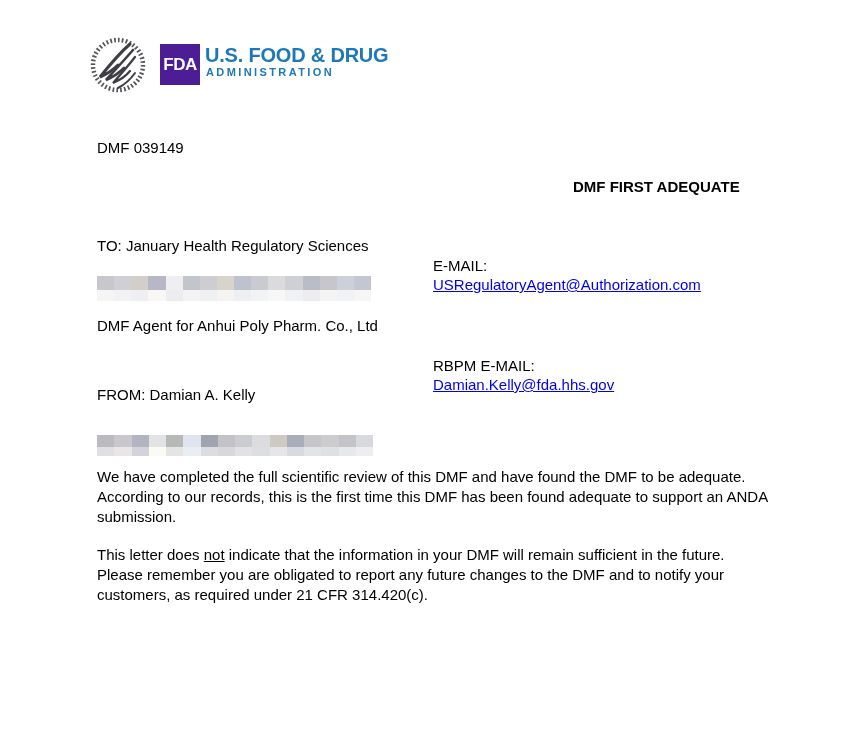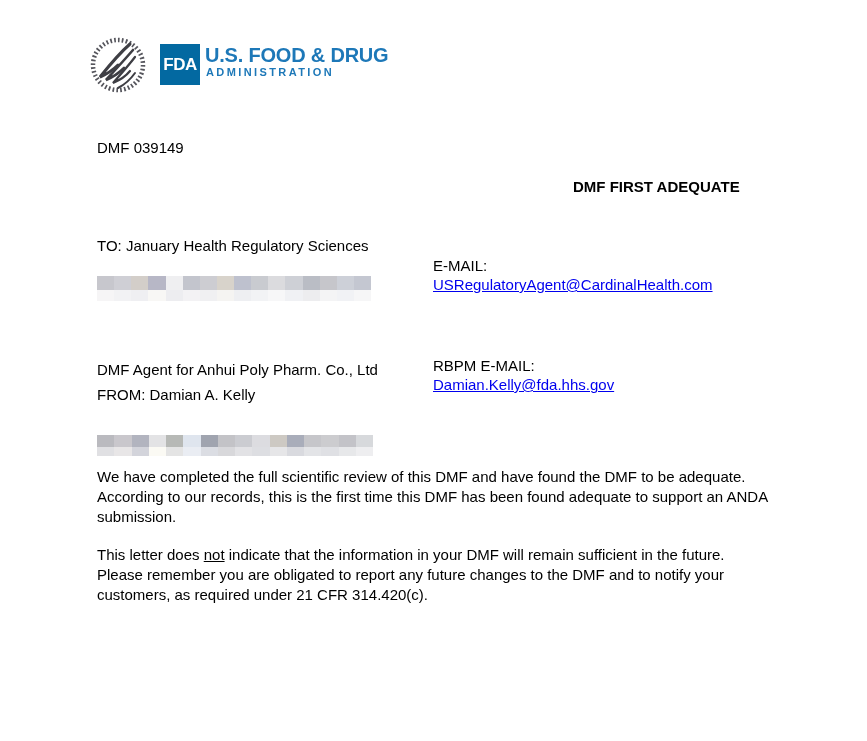--- a/index.html
+++ b/index.html
@@ -12,21 +12,21 @@
     font-family:"Liberation Sans", sans-serif;
     color:#000000;
     font-size:15px;
     line-height:20px;
   }
   .abs { position:absolute; }
 
   
   .fda-box {
     left:160px; top:44px; width:40px; height:41px;
-    background:#0369a1;
+    background:#4c1d95;
     display:flex; align-items:center; justify-content:center;
   }
   .fda-box span {
     color:#ffffff; font-weight:bold; font-size:17px; letter-spacing:-0.5px;
   }
   .wordmark-1 {
     left:205px; top:45px;
     color:#1d78b8; font-weight:bold; font-size:20px; letter-spacing:-0.2px;
     line-height:20px;
   }
@@ -35,21 +35,21 @@
     color:#1d78b8; font-weight:bold; font-size:11px; letter-spacing:2.4px;
     line-height:12px;
   }
 
   .dmf-number { left:97px; top:138px; }
   .letter-type { left:573px; top:177px; font-weight:bold; }
 
   .to-line   { left:97px;  top:236px; white-space:nowrap; }
   .email-label { left:433px; top:256px; }
   .email-link  { left:433px; top:275px; }
-  .agent-line  { left:97px;  top:316px; width:300px;margin-top:44px; }
+  .agent-line  { left:97px;  top:316px; width:300px; }
   .rbpm-label  { left:433px; top:356px; }
   .from-line   { left:97px;  top:385px; white-space:nowrap; }
   .rbpm-link   { left:433px; top:375px; }
 
   a.doc-link { color:#0000EE; text-decoration:underline; }
 
   .redacted-1 { left:97px; top:276px; width:274px; }
   .redacted-2 { left:97px; top:435px; width:276px; }
   .redact-row { display:flex; width:100%; }
   .redact-row span { flex:1; display:block; }
@@ -80,21 +80,21 @@
   </div>
   <div class="abs wordmark-1">U.S. FOOD &amp; DRUG</div>
   <div class="abs wordmark-2">ADMINISTRATION</div>
 
   <div class="abs dmf-number">DMF 039149</div>
   <div class="abs letter-type">DMF FIRST ADEQUATE</div>
 
   <div class="abs to-line">TO: January Health Regulatory Sciences</div>
 
   <div class="abs email-label">E-MAIL:</div>
-  <a class="abs email-link doc-link" href="#">USRegulatoryAgent@CardinalHealth.com</a>
+  <a class="abs email-link doc-link" href="#">USRegulatoryAgent@Authorization.com</a>
 
   <div class="abs redacted-1">
       <div class="redact-row" style="height: 14px;">
         <span style="background: rgb(199, 199, 205);"></span>
         <span style="background: rgb(207, 207, 213);"></span>
         <span style="background: rgb(211, 206, 201);"></span>
         <span style="background: rgb(183, 183, 198);"></span>
         <span style="background: rgb(239, 239, 241);"></span>
         <span style="background: rgb(195, 197, 205);"></span>
         <span style="background: rgb(205, 205, 210);"></span>

